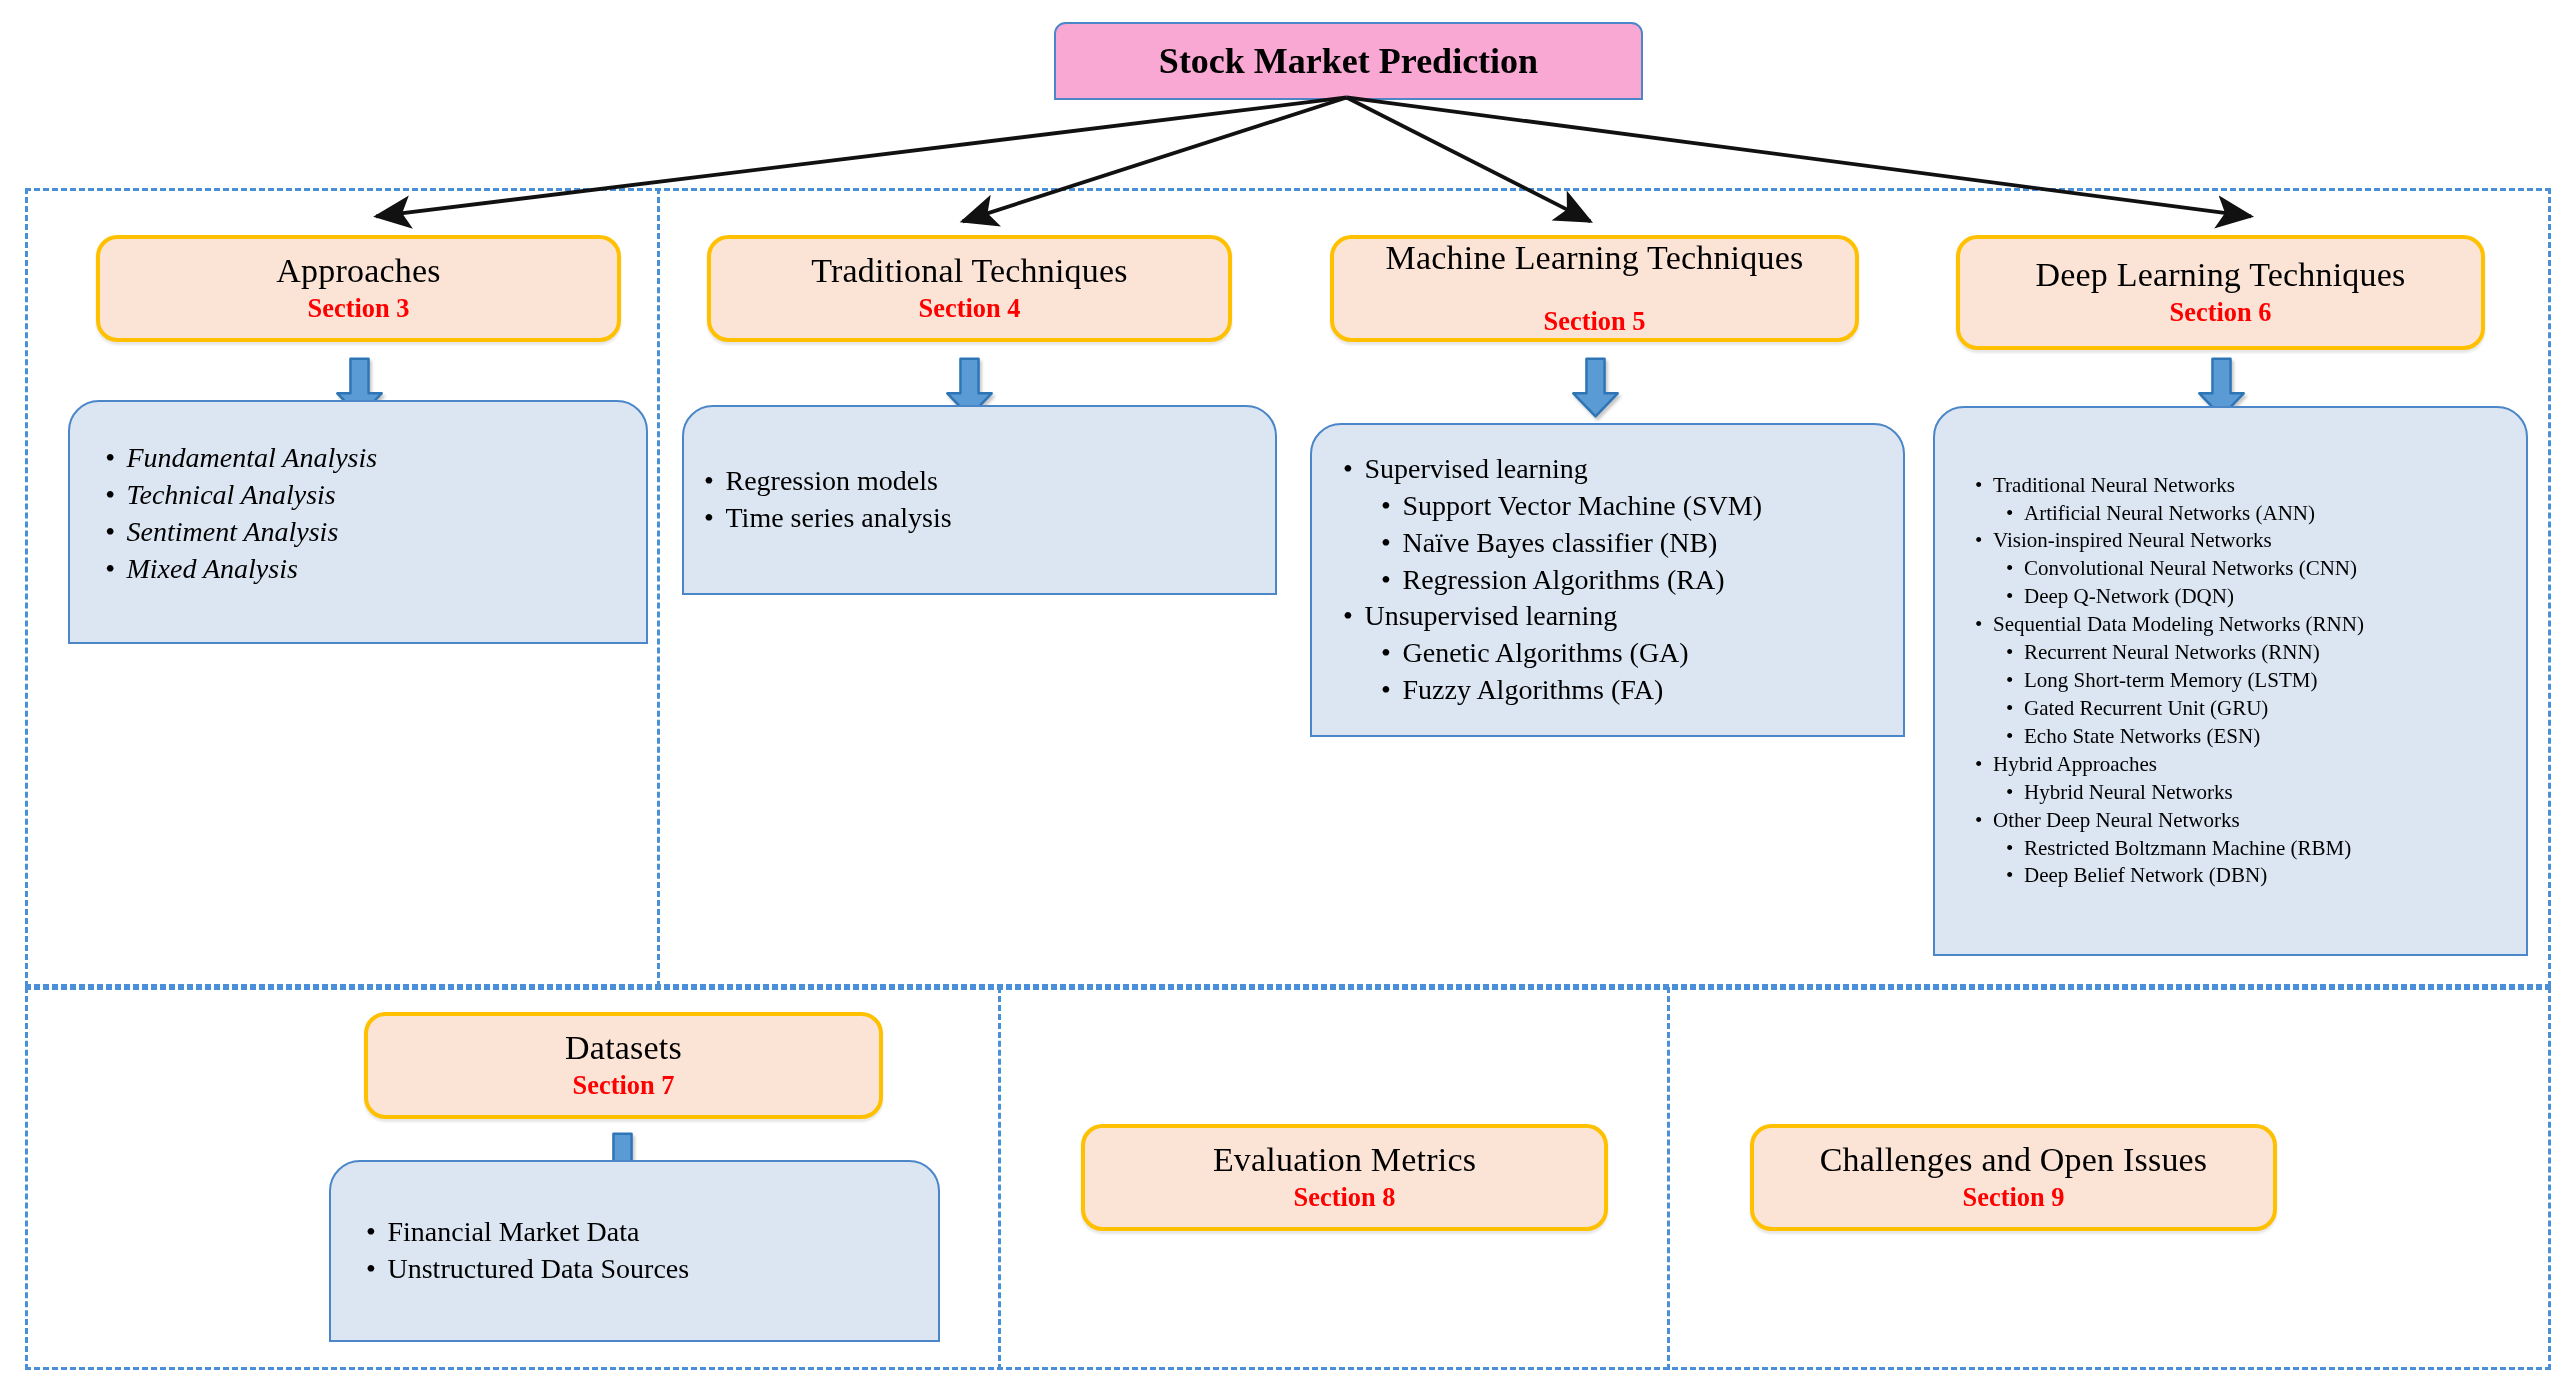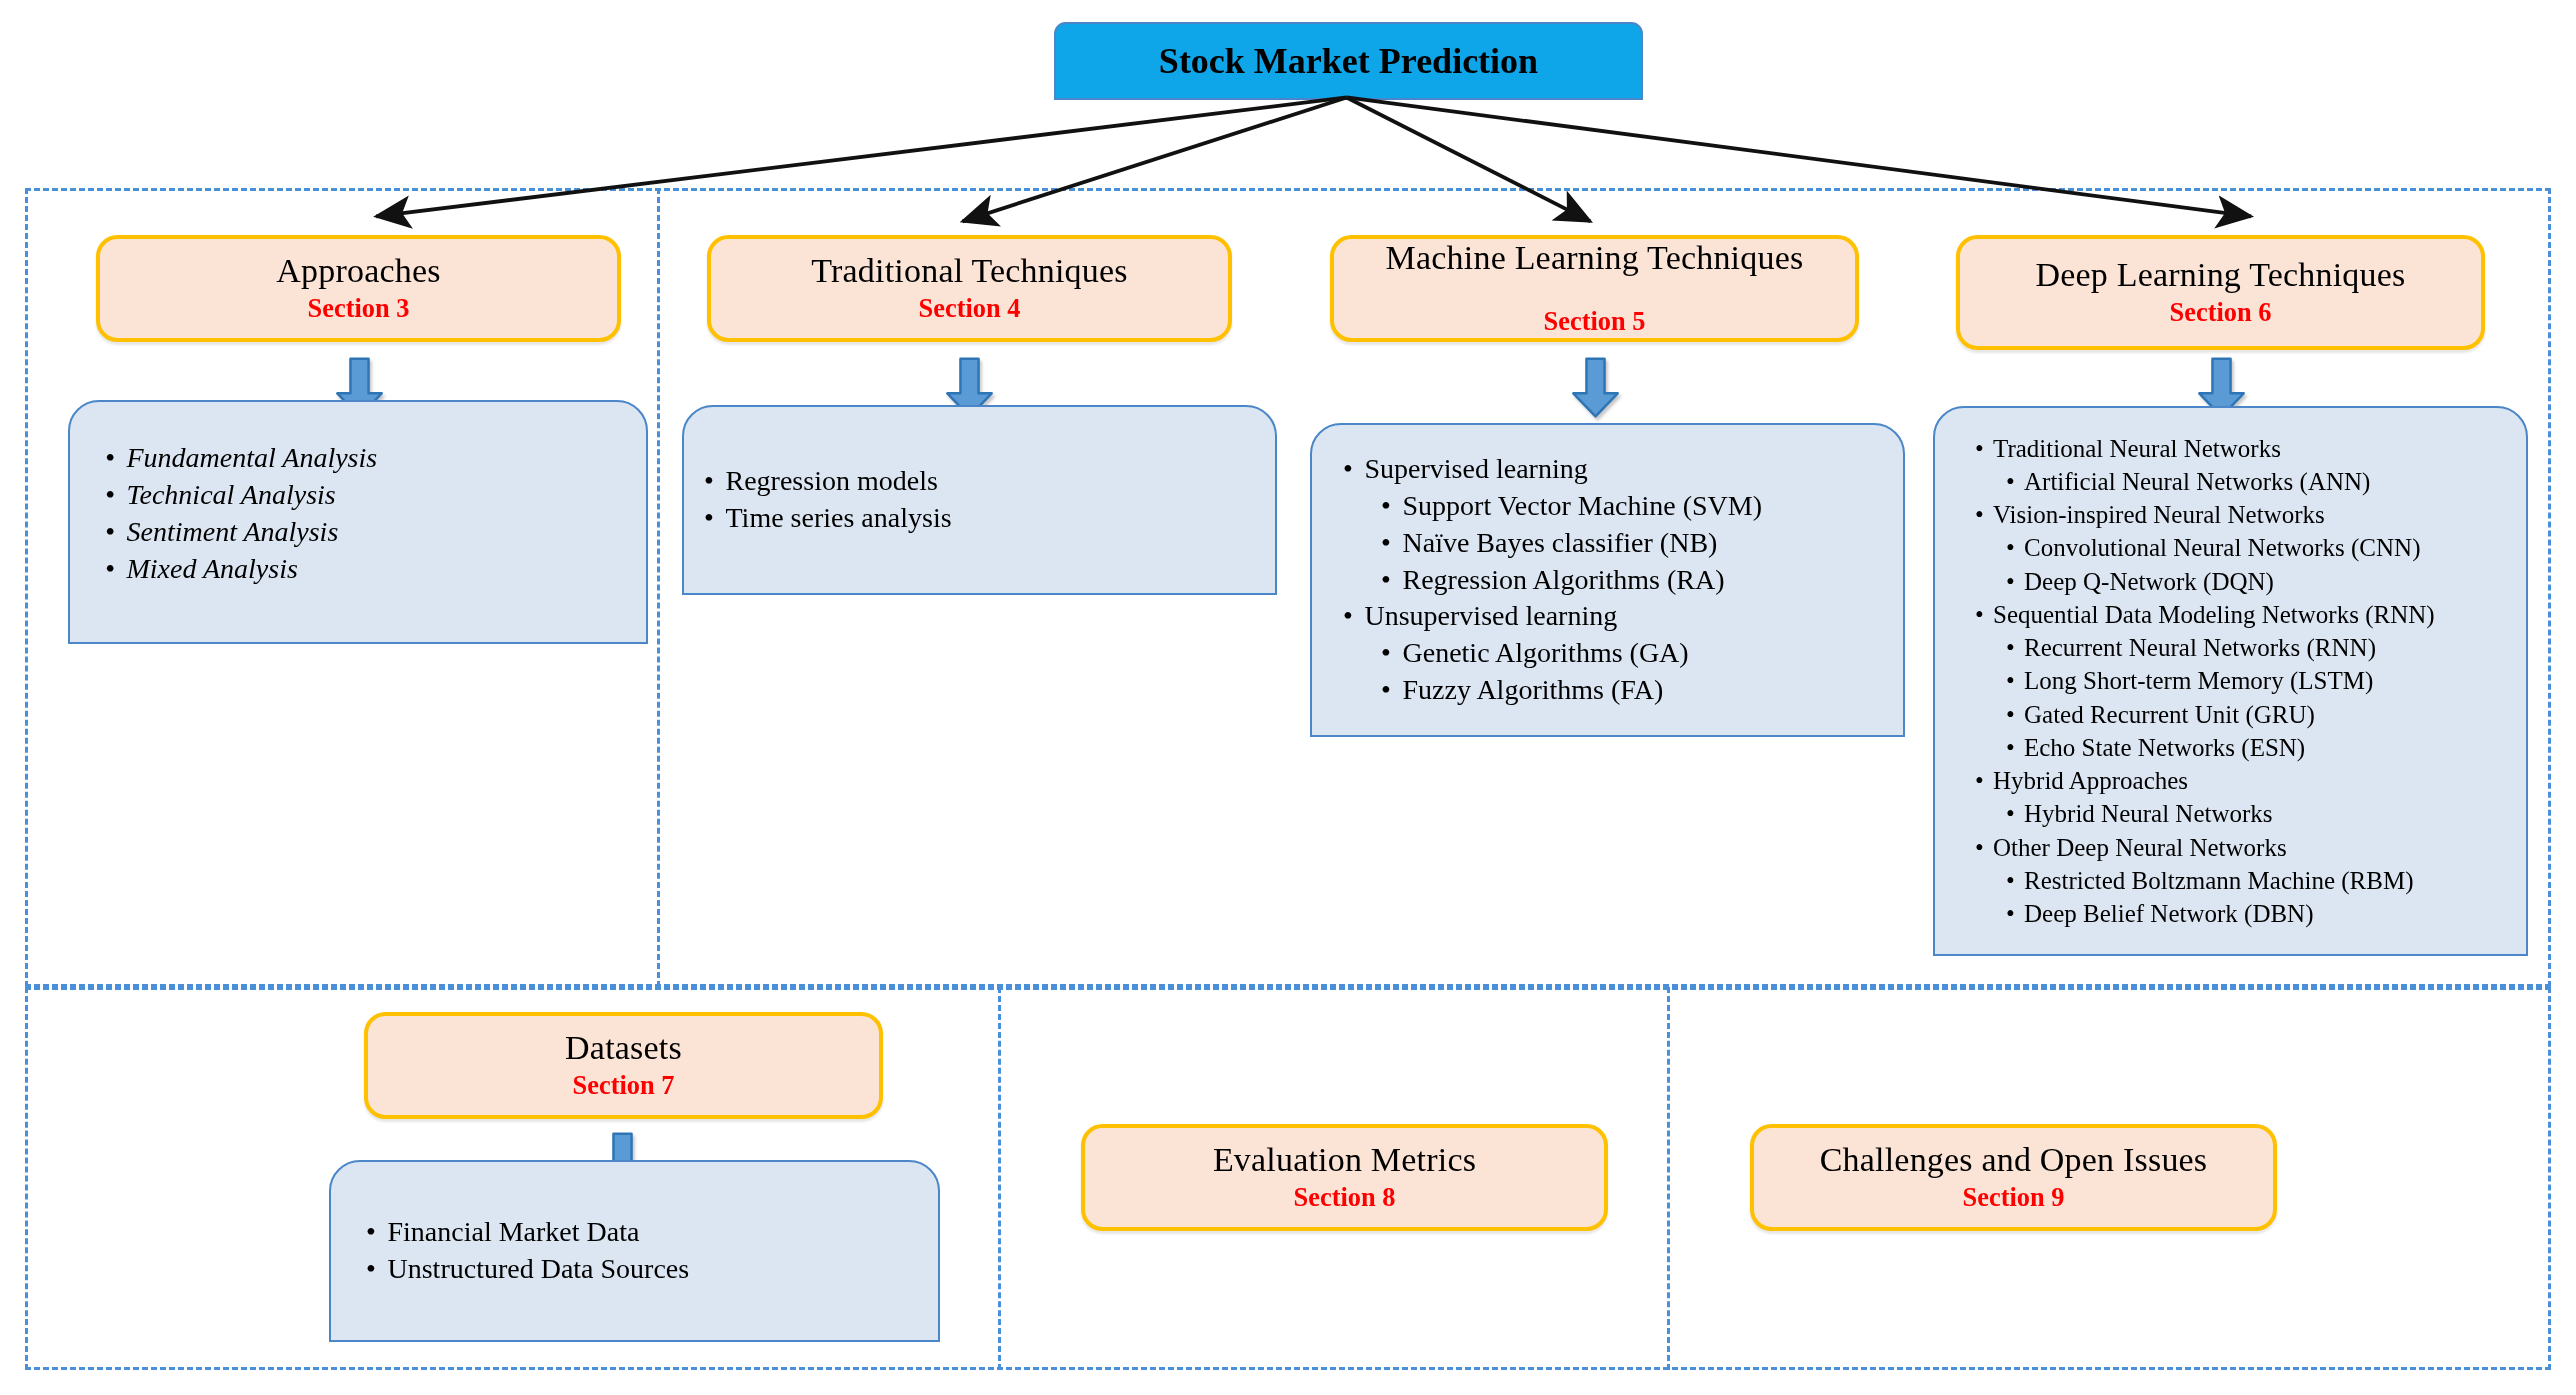--- a/index.html
+++ b/index.html
@@ -100,21 +100,21 @@
     margin-left: 0;
   }
   .bullets li.lvl2::before {
     content: "\2022";
     display: inline-block;
     width: 21.5px;
     margin-left: 38px;
   }
   
   .bullets.dense li {
-    font-size: 25px;
+    font-size: 21px;
     line-height: 1.33;
   }
   .bullets.dense li.lvl1::before { width: 18px; margin-left: 0; }
   .bullets.dense li.lvl2::before { width: 18px; margin-left: 31px; }
 
   
   .down-arrow {
     position: absolute;
     width: 51px;
     height: 61px;
@@ -137,21 +137,21 @@
 <div id="canvas">
 
   <div class="dashed-box" style="left:25px; top:188px; width:2526px; height:799px;"></div>
   <div class="dashed-box" style="left:25px; top:987px; width:2526px; height:383px;"></div>
 
   <div class="dashed-divider-v" style="left:657px; top:188px; height:799px;"></div>
   <div class="dashed-divider-v" style="left:998px; top:987px; height:383px;"></div>
   <div class="dashed-divider-v" style="left:1667px; top:987px; height:383px;"></div>
 
   <div style="position:absolute; left:1054px; top:21.5px; width:585px; height:74px;
-              background:#0ea5e9; border:2.5px solid #4A86C8;
+              background:#f9a8d4; border:2.5px solid #4A86C8;
               border-top-left-radius:11.6px; border-top-right-radius:11.6px;
               border-bottom-left-radius:0; border-bottom-right-radius:0;
               display:flex; align-items:center; justify-content:center;">
     <span style="font-size:36px; font-weight:bold; color:#000;">Stock Market Prediction</span>
   </div>
 
   <svg id="fan" viewBox="0 0 3118 1689">
     <defs>
       <marker id="ah" markerWidth="12" markerHeight="12" refX="9.2" refY="5" orient="auto" markerUnits="strokeWidth">
         <path d="M0,0.6 L10,5 L0,9.4 L2.3,5 Z" fill="#111111"></path>

